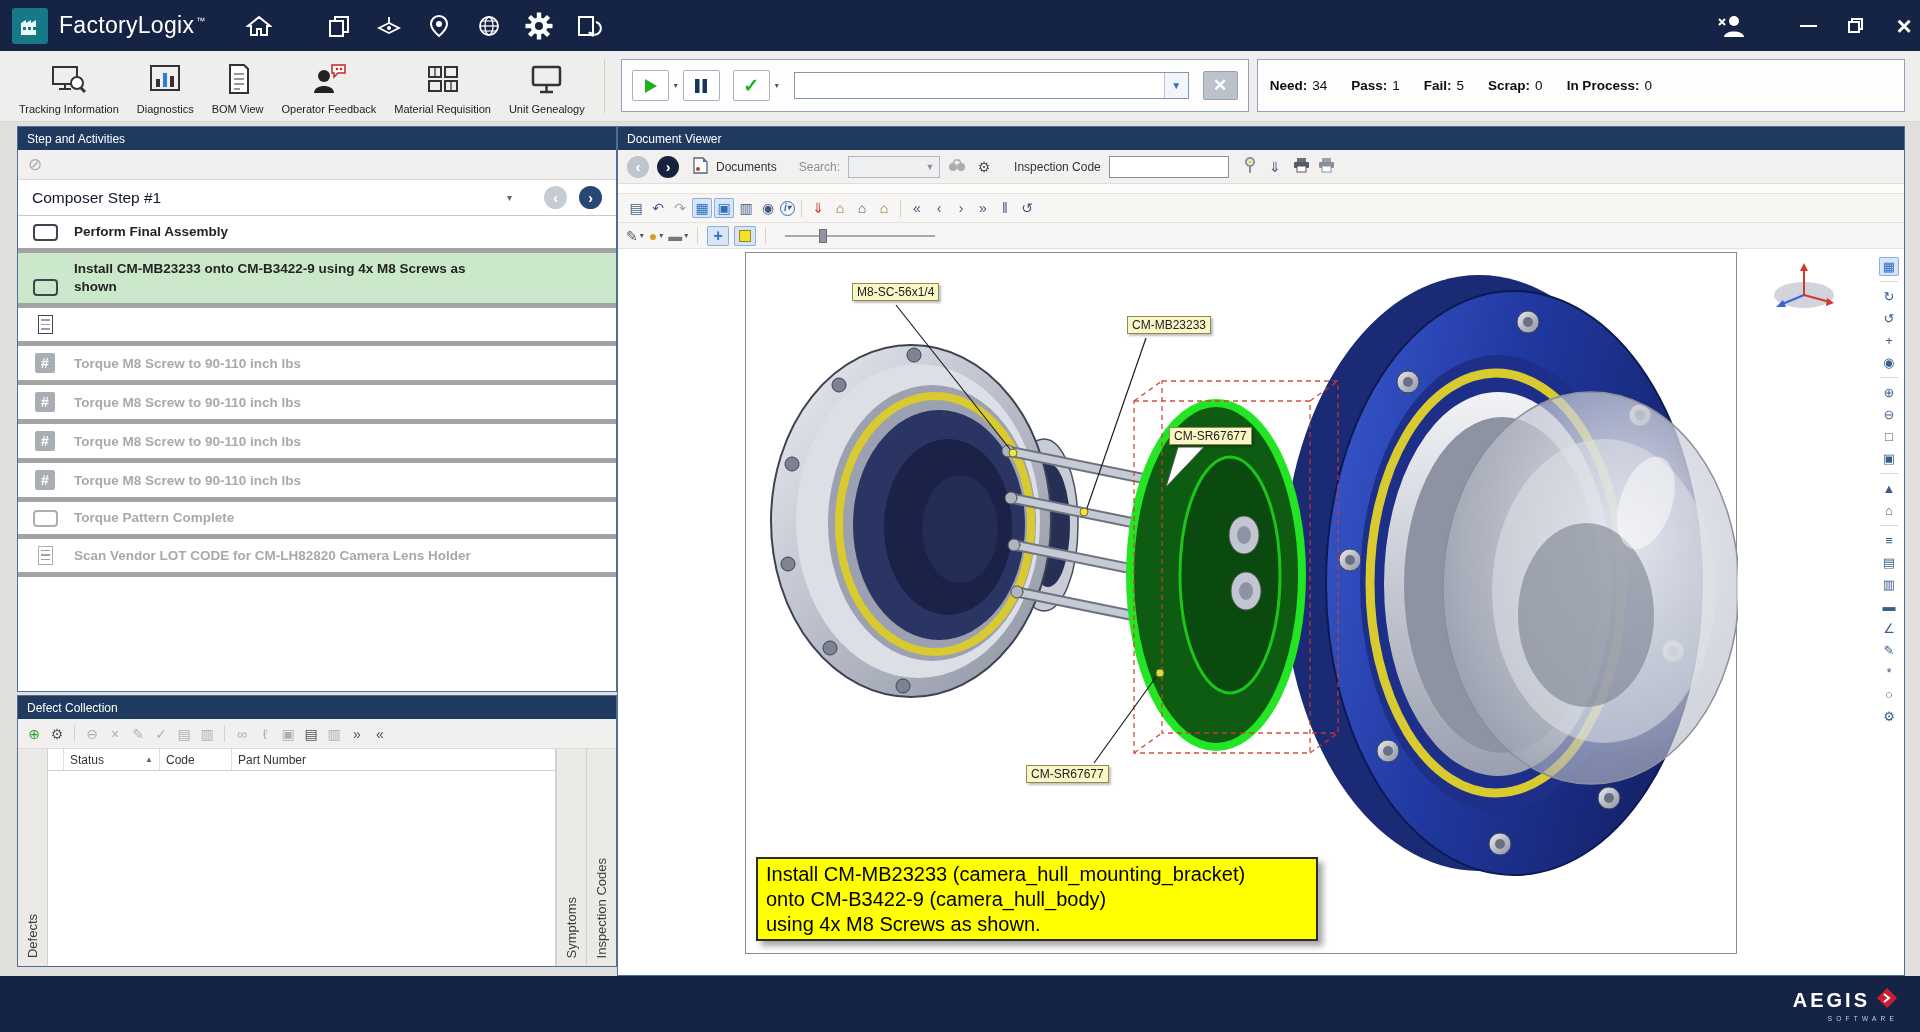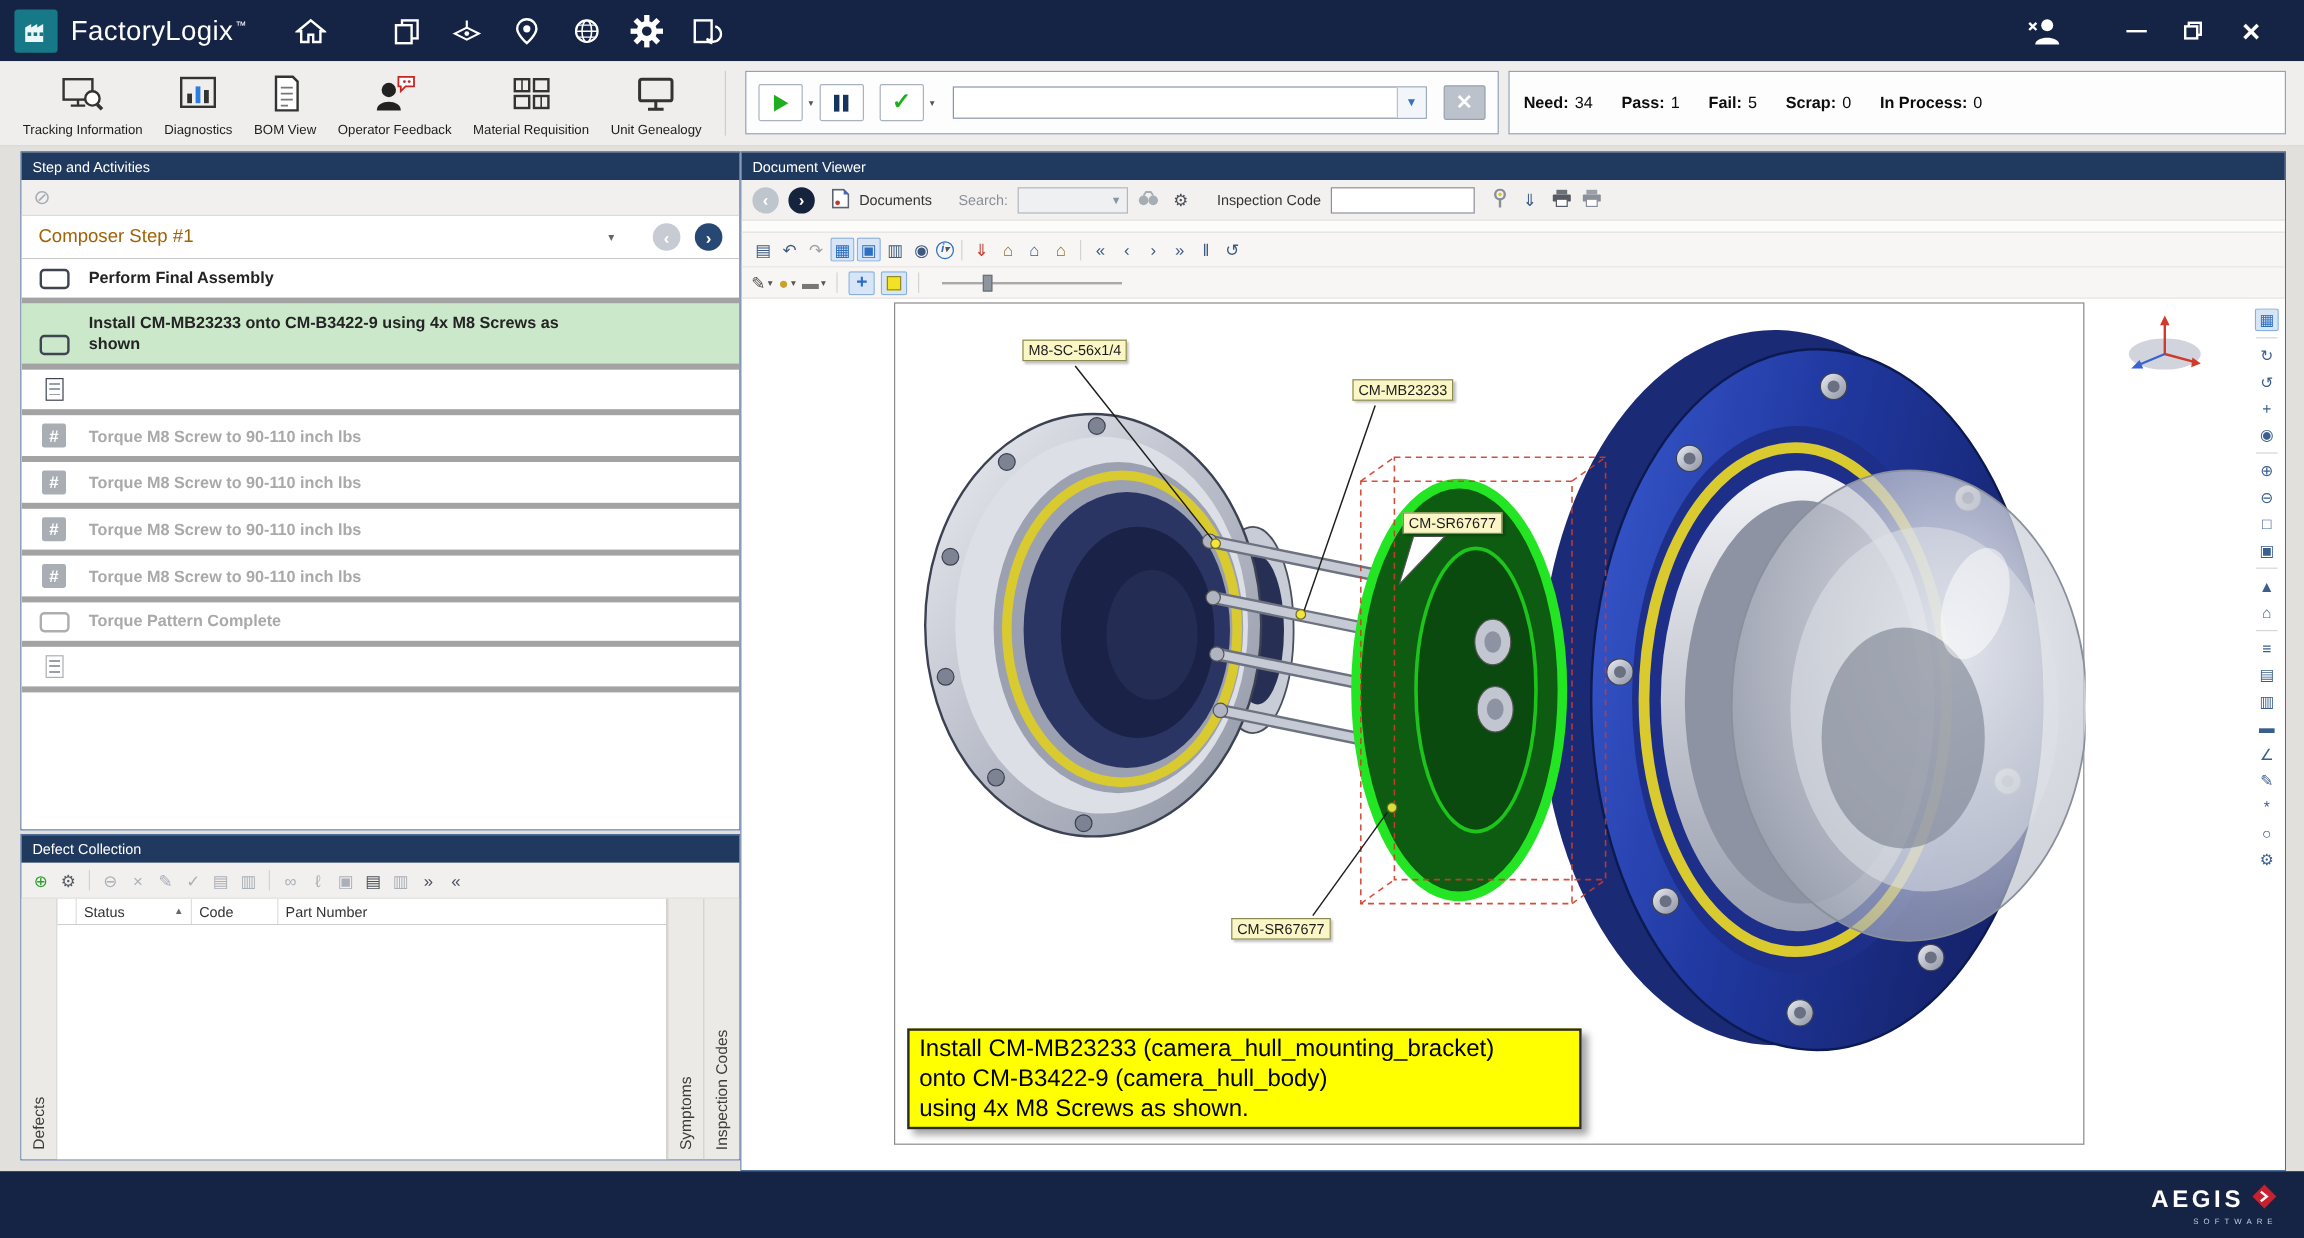--- a/index.html
+++ b/index.html
@@ -1,21 +1,21 @@
 <!DOCTYPE html>
 <html><head>
 <meta charset="utf-8">
 <style>
 *{margin:0;padding:0;box-sizing:border-box}
 html,body{width:1920px;height:1032px;overflow:hidden}
 body{font-family:"Liberation Sans",sans-serif;background:#e2e0dd;color:#222}
 .app{width:1920px;height:1032px;display:flex;flex-direction:column}
 
 
-.titlebar{height:51px;background:#152444;display:flex;align-items:center;padding:0 28px 0 12px;flex:0 0 auto}
+.titlebar{height:51px;background:#152444;display:flex;align-items:center;padding:0 0 0 12px;flex:0 0 auto}
 .logo-box{width:36px;height:36px;background:#177987;border-radius:3px;display:flex;align-items:center;justify-content:center;flex:0 0 auto}
 .app-name{color:#fff;font-size:23px;margin-left:11px;letter-spacing:.3px;white-space:nowrap}
 .app-name sup{font-size:9px;margin-left:2px;vertical-align:super}
 .tb-icon{display:inline-flex;align-items:center;justify-content:center;width:34px;height:34px;flex:0 0 auto}
 .tb-home{margin-left:36px}
 .tb-group{display:flex;gap:16px;margin-left:46px;align-items:center}
 .tb-user{margin-left:auto}
 .win-btns{display:flex;align-items:center;gap:16px;margin-left:44px}
 .win-btn{width:32px;height:30px;display:flex;align-items:center;justify-content:center;color:#fff}
 .min-glyph{width:17px;height:2px;background:#fff;display:block}
@@ -43,21 +43,21 @@
 .main{flex:1;display:flex;padding:4px 15px 0 17px;min-height:0}
 .left-col{width:600px;flex:0 0 auto;display:flex;flex-direction:column}
 .panel{border:1px solid #4f6d99;background:#fff;display:flex;flex-direction:column}
 .panel-header{height:23px;background:#20395f;color:#fff;font-size:12px;display:flex;align-items:center;padding:0 9px;flex:0 0 auto}
 
 
 .steps-panel{height:566px}
 .steps-toolbar{height:30px;background:#f1f0ee;border-bottom:1px solid #dddbd8;display:flex;align-items:center;padding:0 10px;flex:0 0 auto}
 .noedit{color:#a6acb4;font-size:17px;line-height:1}
 .composer-row{height:36px;background:#fff;border-bottom:1px solid #c9c9c9;display:flex;align-items:center;padding:0 14px;flex:0 0 auto}
-.composer-title{font-size:15.5px;color:#a16207;flex:1}
+.composer-title{font-size:15.5px;color:#0f172a;flex:1}
 .composer-caret{color:#666;font-size:10px;margin-right:32px}
 .circ{width:23px;height:23px;border-radius:50%;display:flex;align-items:center;justify-content:center;color:#fff;font-size:14px;font-weight:bold;line-height:1}
 .circ.gray{background:#c7ccd4}
 .circ.navy{background:#274872;margin-left:12px}
 .steps-table{flex:1;overflow:hidden;background:#fff}
 .step-row{display:flex;border-bottom:5px solid #a3a3a3;align-items:flex-end}
 .step-row.active{background:#cbe8cb}
 .step-ic{width:54px;display:flex;align-items:center;justify-content:center;flex:0 0 auto;padding:7px 0}
 .step-label{flex:1;font-size:13.5px;font-weight:bold;line-height:18px;padding:7px 8px 7px 2px;white-space:pre-line;color:#242424}
 .step-right{width:96px;border-left:1px solid #e2e2e2;flex:0 0 auto}
@@ -424,20 +424,21 @@
               </div>
               <div class="step-label">Torque Pattern Complete</div>
               <div class="step-right"></div>
             </div>
             <div class="step-row disabled">
               <div class="step-ic">
                 <span class="si si-doc">
                   <i></i>
                 </span>
               </div>
+              <div class="step-label">Scan Vendor LOT CODE for CM-LH82820 Camera Lens Holder</div>
               <div class="step-right"></div>
             </div>
           </div>
       </section>
 
       <section class="panel defect-panel">
         <div class="panel-header">
             <span>Defect Collection</span>
           </div>
         <div class="defect-toolbar">

